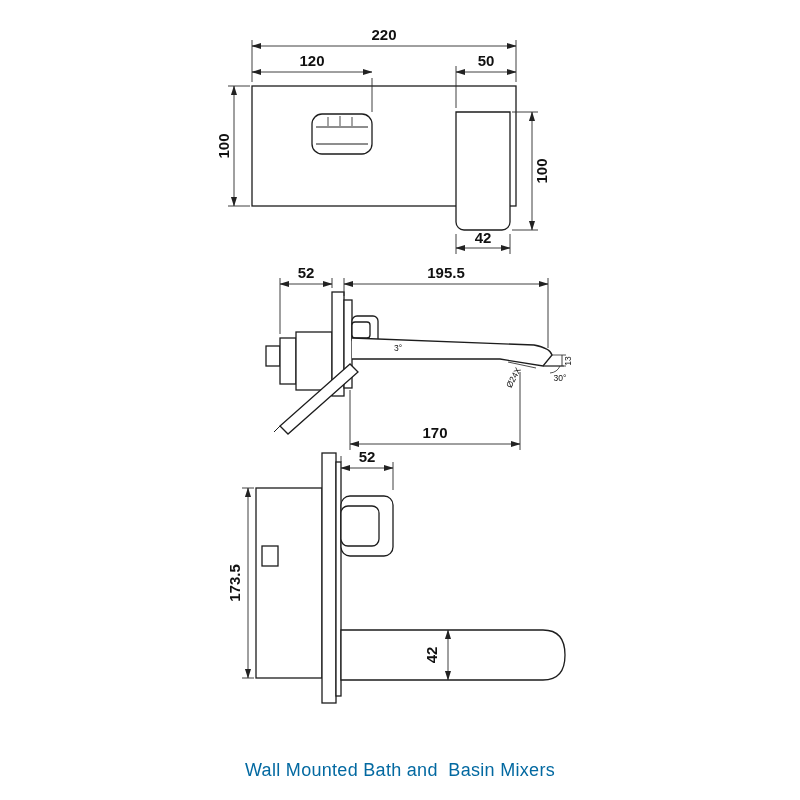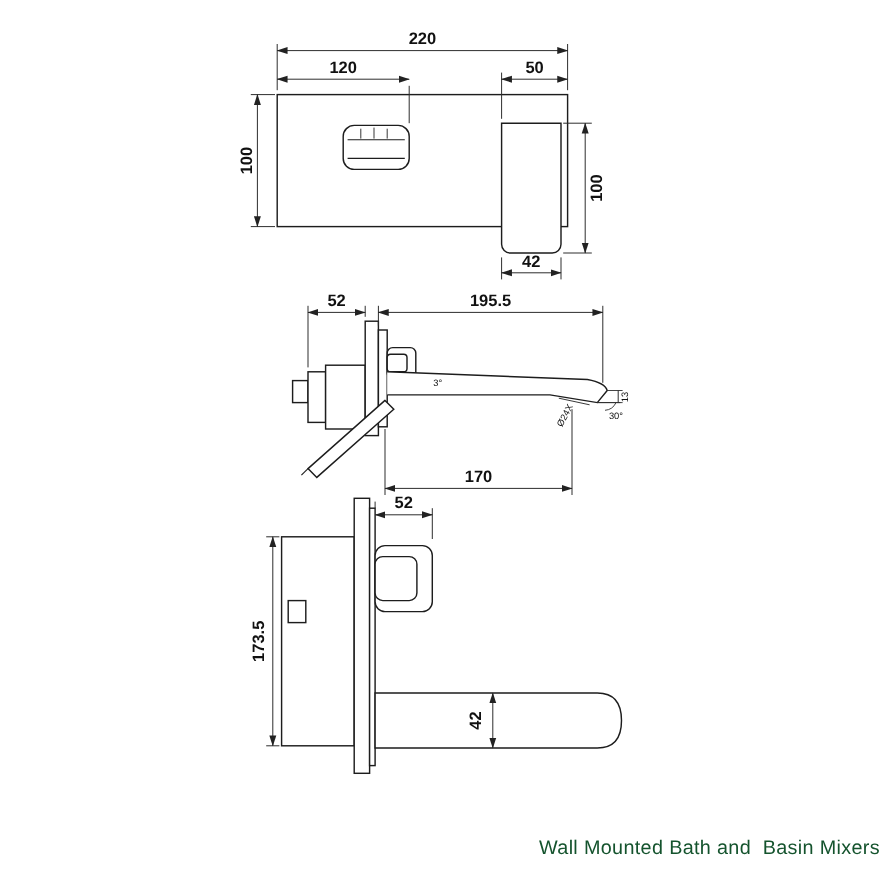--- a/index.html
+++ b/index.html
@@ -5,22 +5,22 @@
   html,body{margin:0;padding:0;background:#fff}
   .stage{position:relative;width:800px;height:800px;background:#ffffff;overflow:hidden}
   svg{position:absolute;left:0;top:0}
   .obj rect,.obj path{fill:#ffffff;stroke:#1d1d1d;stroke-width:1.3}
   .obj line{stroke:#1d1d1d;stroke-width:1}
   .thin{stroke-width:0.8 !important}
   .dim line,.dim path{stroke:#2a2a2a;stroke-width:0.9;fill:none}
   .dimline{marker-start:url(#arrow);marker-end:url(#arrow)}
   text.d{font:bold 15px "Liberation Sans",sans-serif;fill:#111;text-anchor:middle}
   text.s{font:400 8.5px "Liberation Sans",sans-serif;fill:#111;text-anchor:middle}
-  .caption{position:absolute;left:0;right:0;top:760px;text-align:right;
-           font:18px "Liberation Sans",sans-serif;color:#14532d;letter-spacing:.3px;white-space:pre}
+  .caption{position:absolute;left:0;right:0;top:760px;text-align:center;
+           font:18px "Liberation Sans",sans-serif;color:#0369a1;letter-spacing:.3px;white-space:pre}
 </style>
 </head>
 <body>
 
 <div class="stage">
 <svg width="800" height="800" viewBox="0 0 800 800">
   <defs>
     <marker id="arrow" viewBox="0 0 10 10" refX="9.5" refY="5" markerWidth="11" markerHeight="11" orient="auto-start-reverse">
       <path d="M0,1.8 L10,5 L0,8.2 Z" fill="#222"></path>
     </marker>

